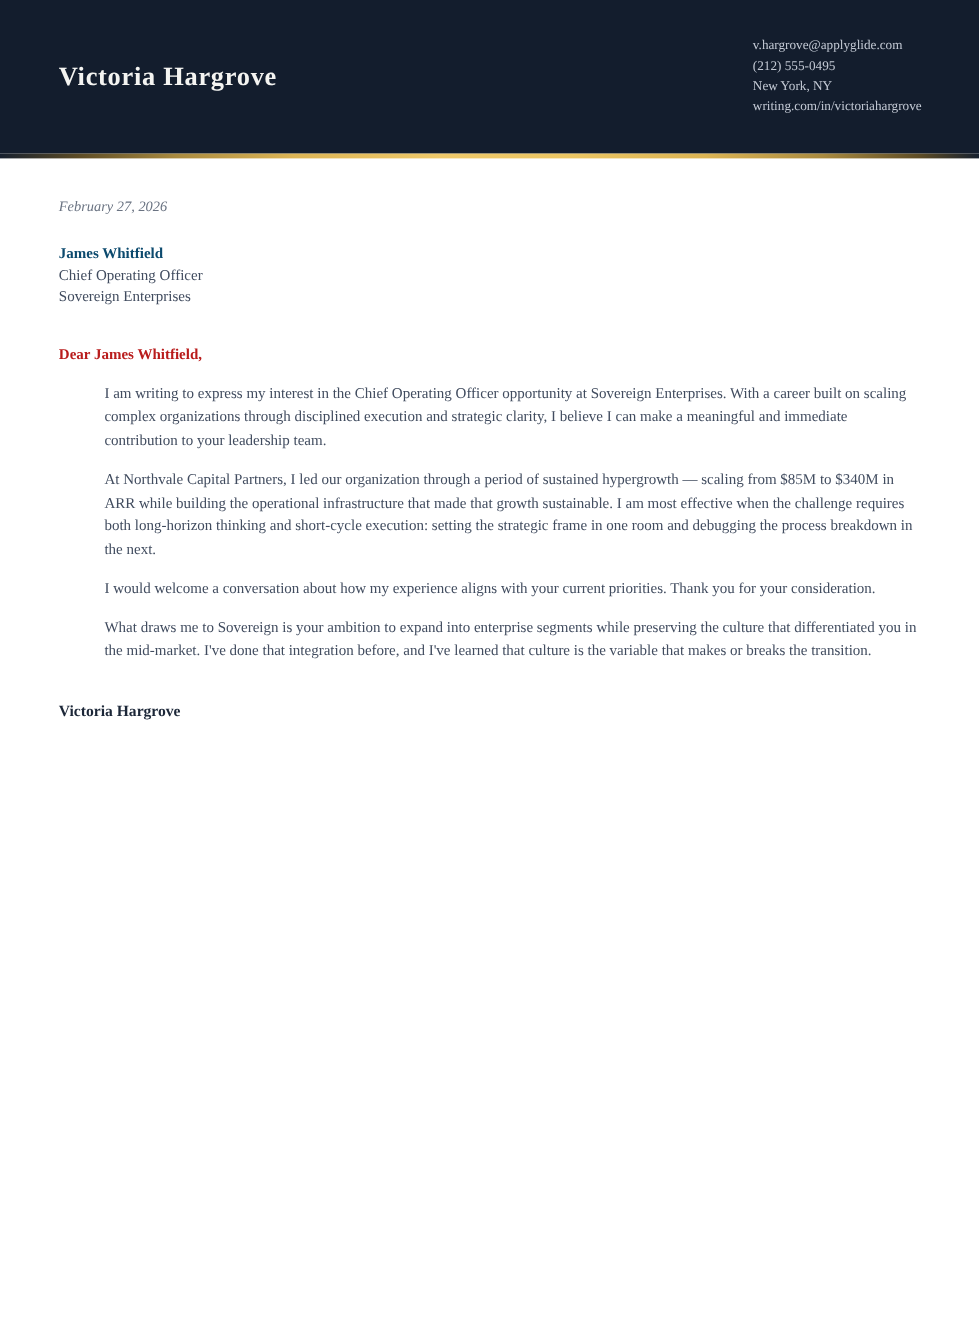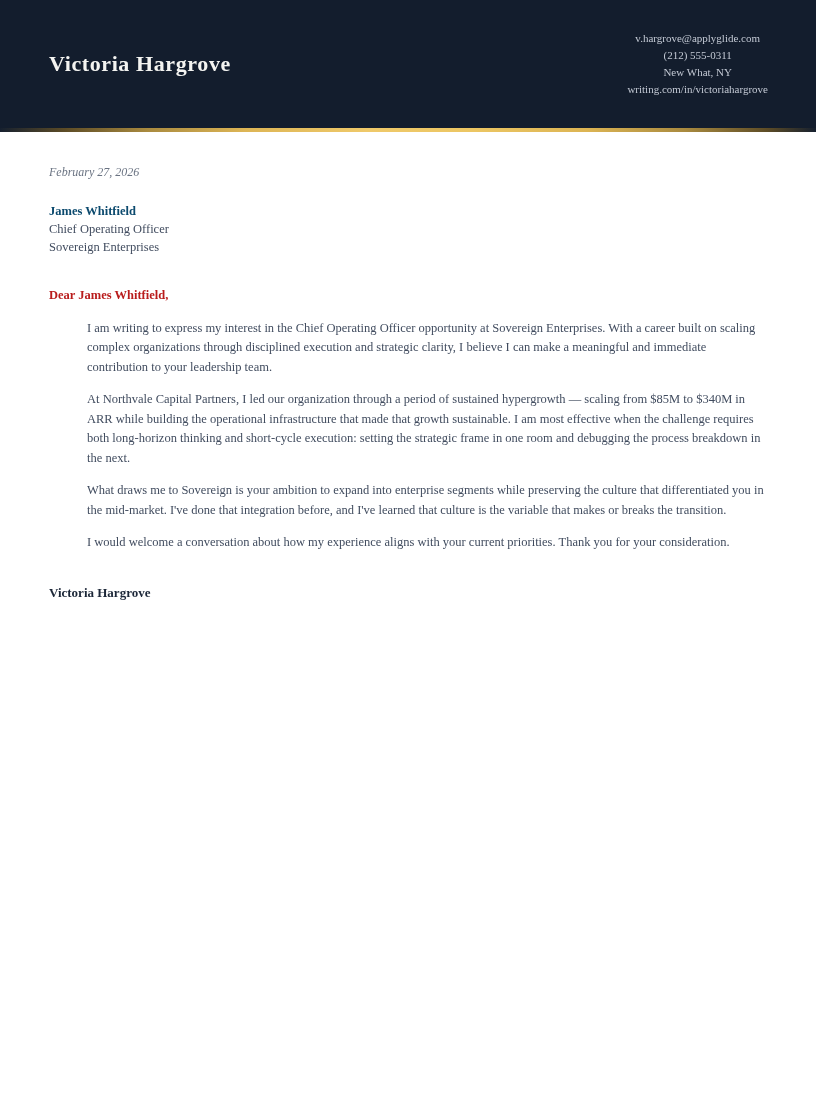--- a/index.html
+++ b/index.html
@@ -22,21 +22,21 @@
     justify-content: space-between;
     padding: 0 48px 0 49px;
   }
   .header-name {
     color: #f4f4f1;
     font-size: 22px;
     font-weight: bold;
     letter-spacing: 0.6px;
   }
   .contact-block {
-    text-align: center;
+    text-align: left;
     color: #c3c9d4;
     font-size: 11px;
     line-height: 17px;
   }
   .gold-divider {
     height: 4px;
     background: linear-gradient(90deg,
       #16202f 0%,
       #5d4c26 8%,
       #a98a3f 18%,
@@ -86,22 +86,22 @@
 </style>
 </head>
 <body>
 
 <div class="page">
 
   <div class="header">
     <div class="header-name">Victoria Hargrove</div>
     <div class="contact-block">
       <div>v.hargrove@applyglide.com</div>
-      <div>(212) 555-0311</div>
-      <div>New What, NY</div>
+      <div>(212) 555-0495</div>
+      <div>New York, NY</div>
       <div>writing.com/in/victoriahargrove</div>
     </div>
   </div>
 
   <div class="gold-divider"></div>
 
   <div class="content">
 
     <div class="date">February 27, 2026</div>
 
@@ -110,21 +110,21 @@
       <div>Chief Operating Officer</div>
       <div>Sovereign Enterprises</div>
     </div>
 
     <div class="salutation">Dear James Whitfield,</div>
 
     <p class="para">I am writing to express my interest in the Chief Operating Officer opportunity at Sovereign Enterprises. With a career built on scaling complex organizations through disciplined execution and strategic clarity, I believe I can make a meaningful and immediate contribution to your leadership team.</p>
 
     <p class="para">At Northvale Capital Partners, I led our organization through a period of sustained hypergrowth — scaling from $85M to $340M in ARR while building the operational infrastructure that made that growth sustainable. I am most effective when the challenge requires both long-horizon thinking and short-cycle execution: setting the strategic frame in one room and debugging the process breakdown in the next.</p>
 
+    <p class="para">I would welcome a conversation about how my experience aligns with your current priorities. Thank you for your consideration.</p>
+
     <p class="para">What draws me to Sovereign is your ambition to expand into enterprise segments while preserving the culture that differentiated you in the mid-market. I've done that integration before, and I've learned that culture is the variable that makes or breaks the transition.</p>
-
-    <p class="para">I would welcome a conversation about how my experience aligns with your current priorities. Thank you for your consideration.</p>
 
 
     <div class="signature">Victoria Hargrove</div>
 
   </div>
 </div>
 
 </body></html>

